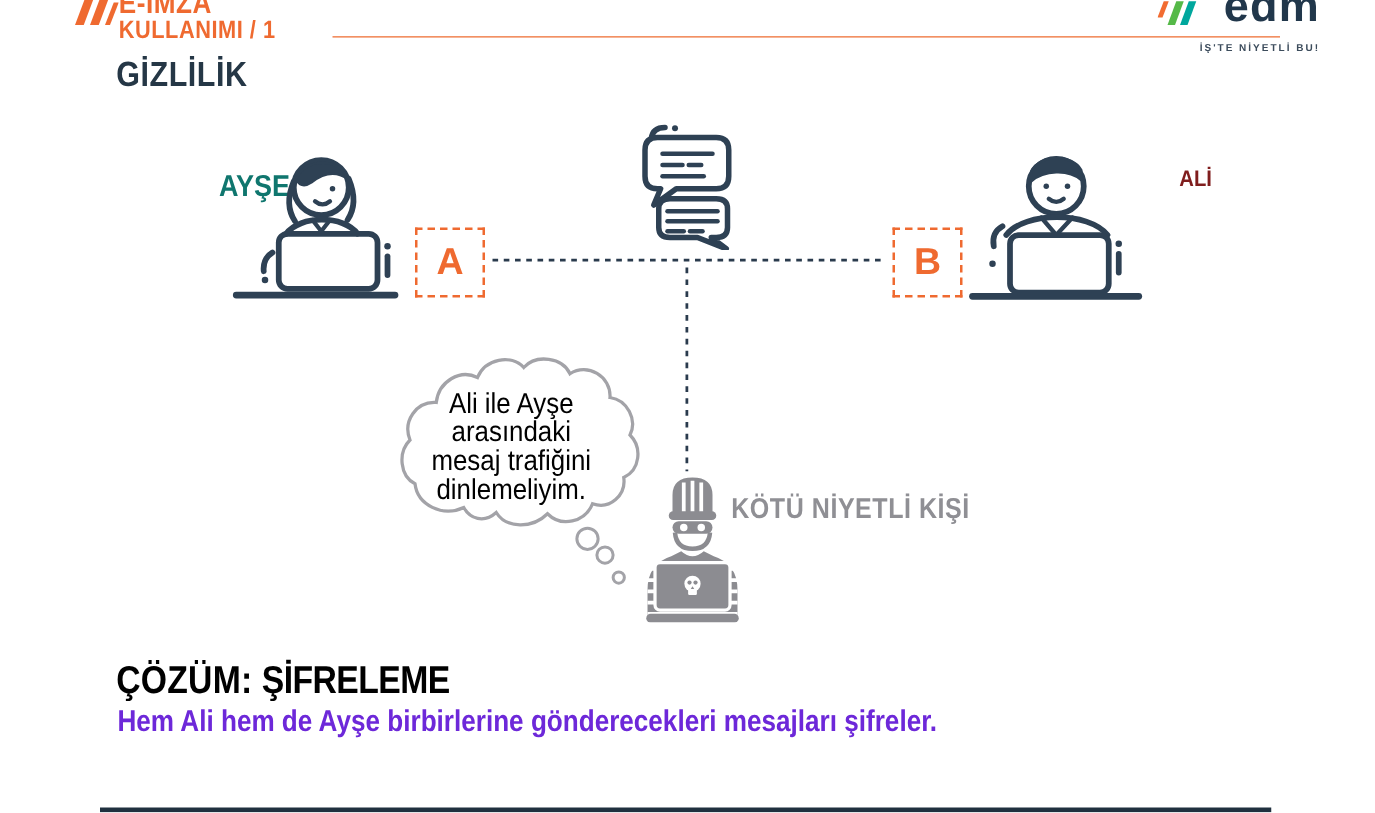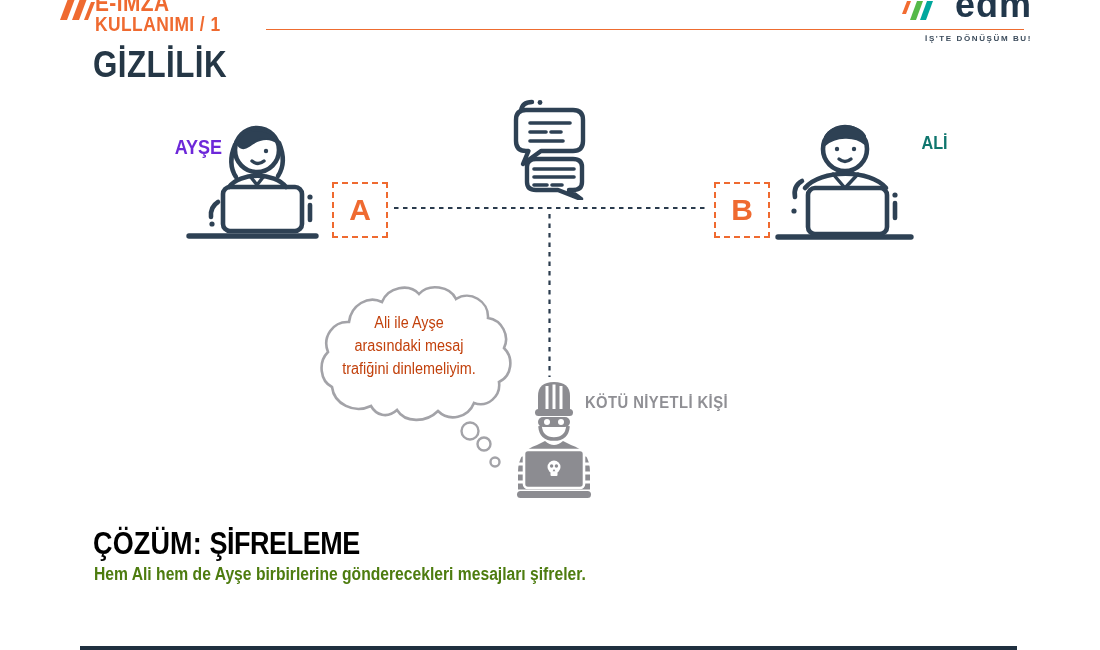--- a/index.html
+++ b/index.html
@@ -7,46 +7,46 @@
          font-family:"Liberation Sans", sans-serif;text-decoration:underline;}
   .abs{position:absolute;}
   .cond{display:inline-block;transform:scaleX(.87);transform-origin:0 50%;white-space:nowrap;}
   .condc{display:inline-block;transform:scaleX(.9);transform-origin:50% 50%;}
 
   
   #brand-left-icon{left:57px;top:-6px;}
   #brand-line1{left:95px;top:-11px;font-size:24px;font-weight:800;color:#EF6A30;letter-spacing:.5px;}
   #brand-line2{left:95px;top:13px;font-size:20px;font-weight:800;color:#EF6A30;letter-spacing:.5px;text-align:right;}
   #header-rule{left:266px;top:29px;width:758px;height:0;border-top:1.6px solid #EE6C30;}
-  #page-title{left:93px;top:44px;font-size:36px;font-weight:800;color:#253746;letter-spacing:.5px;}
-  #edm-logo{right:66px;top:0;width:150px;}
+  #page-title{left:93px;top:44px;font-size:28px;font-weight:800;color:#253746;letter-spacing:.5px;}
+  #edm-logo{right:42px;top:0;width:150px;}
   #edm-clip{position:absolute;right:0;top:0;height:23px;overflow:hidden;width:150px;}
   #edm-text{position:absolute;right:2px;top:-16px;font-size:36px;font-weight:700;color:#21374B;letter-spacing:1px;}
   #edm-stripes{position:absolute;right:98px;top:0;}
   #edm-tagline{position:absolute;right:2px;top:34px;font-size:8px;font-weight:700;color:#3C4C5C;
                letter-spacing:1.6px;white-space:nowrap;}
 
   
-  #label-ayse{left:172px;top:136px;font-size:20px;font-weight:700;color:#6d28d9;}
-  #label-ali{left:920px;top:133px;font-size:18px;font-weight:700;color:#0f766e;}
+  #label-ayse{left:172px;top:136px;font-size:24px;font-weight:700;color:#0f766e;}
+  #label-ali{left:942px;top:133px;font-size:18px;font-weight:700;color:#7f1d1d;}
   .nodebox{width:52px;height:52px;border:2px dashed #EF6A30;text-align:center;
            line-height:52px;font-size:30px;font-weight:800;color:#EF6A30;background:#fff;}
   #node-a{left:332px;top:182px;}
   #node-b{left:714px;top:182px;}
 
   
-  #attacker-label{left:585px;top:393px;font-size:17px;font-weight:700;color:#8F8F94;letter-spacing:.5px;}
-  #thought-text{left:333px;top:311px;width:152px;text-align:center;font-size:16px;line-height:23px;
-                color:#c2410c;font-weight:400;}
+  #attacker-label{left:585px;top:393px;font-size:23px;font-weight:700;color:#8F8F94;letter-spacing:.5px;}
+  #thought-text{left:333px;top:311px;width:152px;text-align:center;font-size:23px;line-height:23px;
+                color:#000000;font-weight:400;}
 
   
   #solution-line{left:93px;top:526px;font-size:31px;color:#000000;white-space:nowrap;}
   #solution-prefix{font-weight:800;letter-spacing:.2px;}
   #solution-value{font-weight:700;letter-spacing:-.5px;}
-  #solution-desc{left:94px;top:564px;font-size:18px;font-weight:700;color:#4d7c0f;}
+  #solution-desc{left:94px;top:564px;font-size:24px;font-weight:700;color:#6d28d9;}
   #footer-bar{left:80px;bottom:0;width:937px;height:4px;background:#20303F;}
 </style>
 </head>
 <body>
 
 <div id="slide">
 
   <svg class="abs" id="brand-left-icon" width="38" height="26" viewBox="0 0 38 26">
     <path d="M3 26 L12 2 L19 2 L10 26 Z" fill="#EF6A30"></path>
     <path d="M15 26 L24 2 L31 2 L22 26 Z" fill="#EF6A30"></path>
@@ -59,21 +59,21 @@
 
   <div class="abs" id="edm-logo" style="height:46px;">
     <svg id="edm-stripes" width="34" height="20" viewBox="0 0 34 20">
       <path d="M0 14 L5 1 L9 1 L4 14 Z" fill="#F26C31"></path>
       <path d="M8 20 L15 1 L21 1 L14 20 Z" fill="#55B948"></path>
       <path d="M18 20 L25 1 L31 1 L24 20 Z" fill="#00A79D"></path>
     </svg>
     <div id="edm-clip">
       <span id="edm-text">edm</span>
     </div>
-    <div id="edm-tagline">İŞ'TE DÖNÜŞÜM BU!</div>
+    <div id="edm-tagline">İŞ'TE NİYETLİ BU!</div>
   </div>
 
   <svg class="abs" style="left:0;top:0;" width="1100" height="650" viewBox="0 0 1100 650">
     <line x1="394" y1="208" x2="706" y2="208" stroke="#2A3B4D" stroke-width="2.2" stroke-dasharray="4.5 4.5"></line>
     <line x1="549.5" y1="214" x2="549.5" y2="377" stroke="#2A3B4D" stroke-width="2.2" stroke-dasharray="4.5 5"></line>
   </svg>
 
   <div class="abs" id="label-ayse"><span class="condc">AYŞE</span></div>
   <svg class="abs" style="left:185px;top:123px;" width="135" height="117" viewBox="0 0 135 117" fill="none" stroke="#2E4154" stroke-width="4.6" stroke-linecap="round" stroke-linejoin="round">
     <circle cx="72" cy="27" r="22"></circle>

